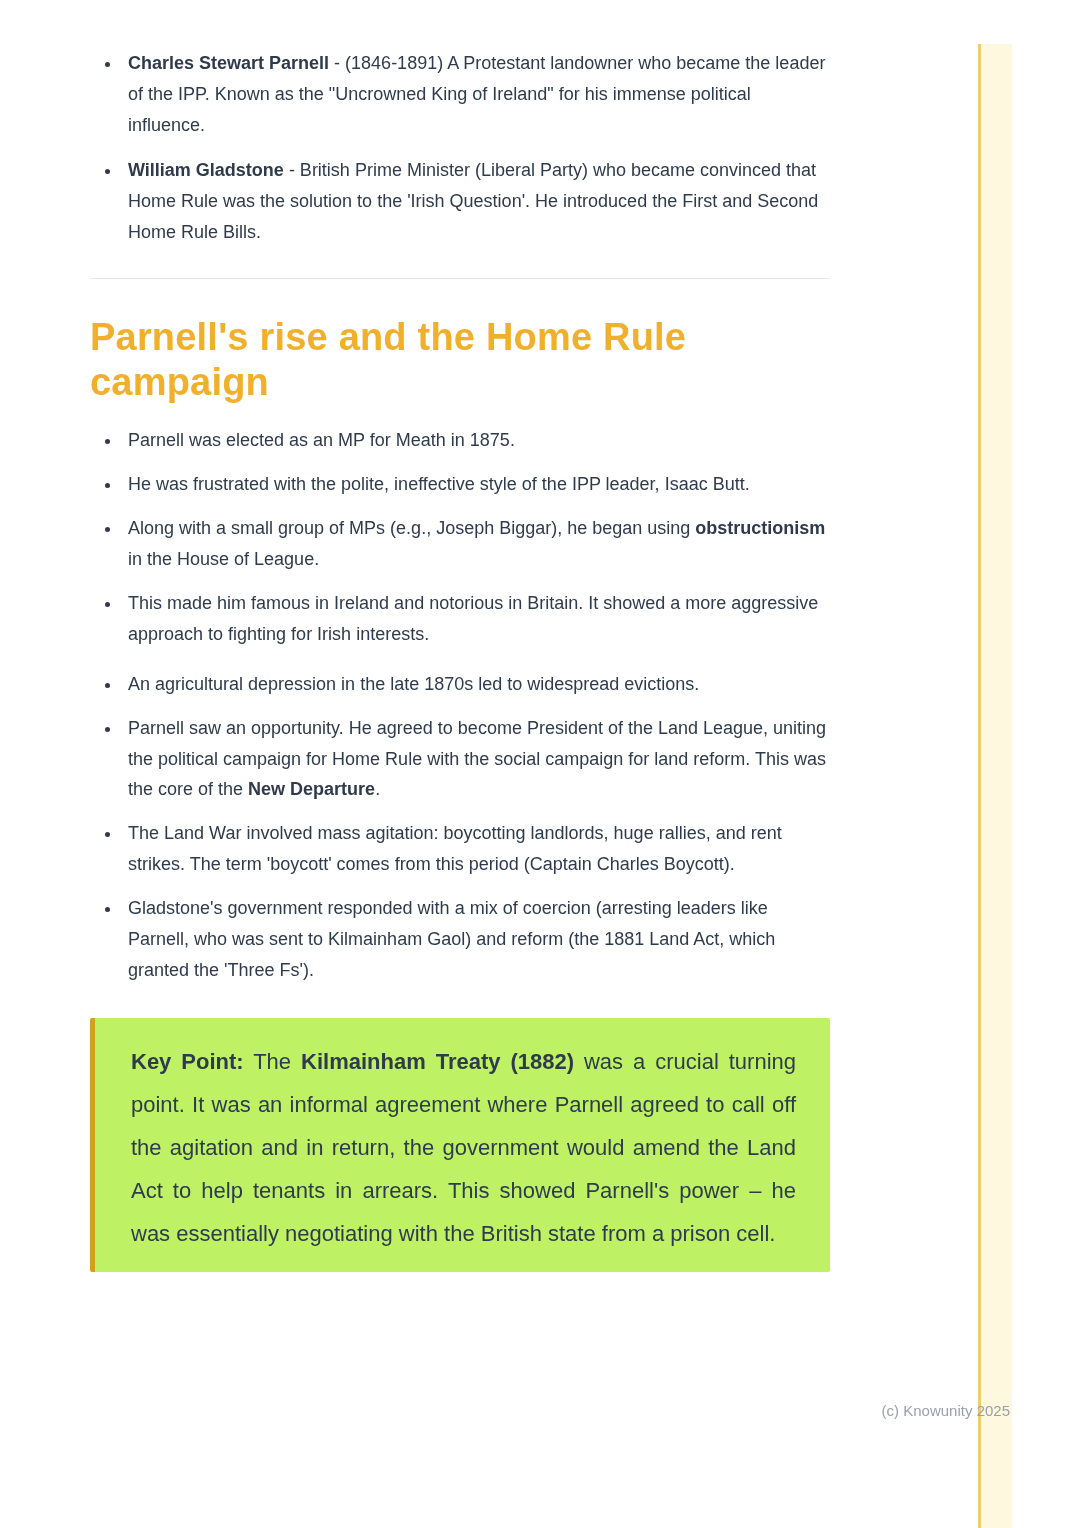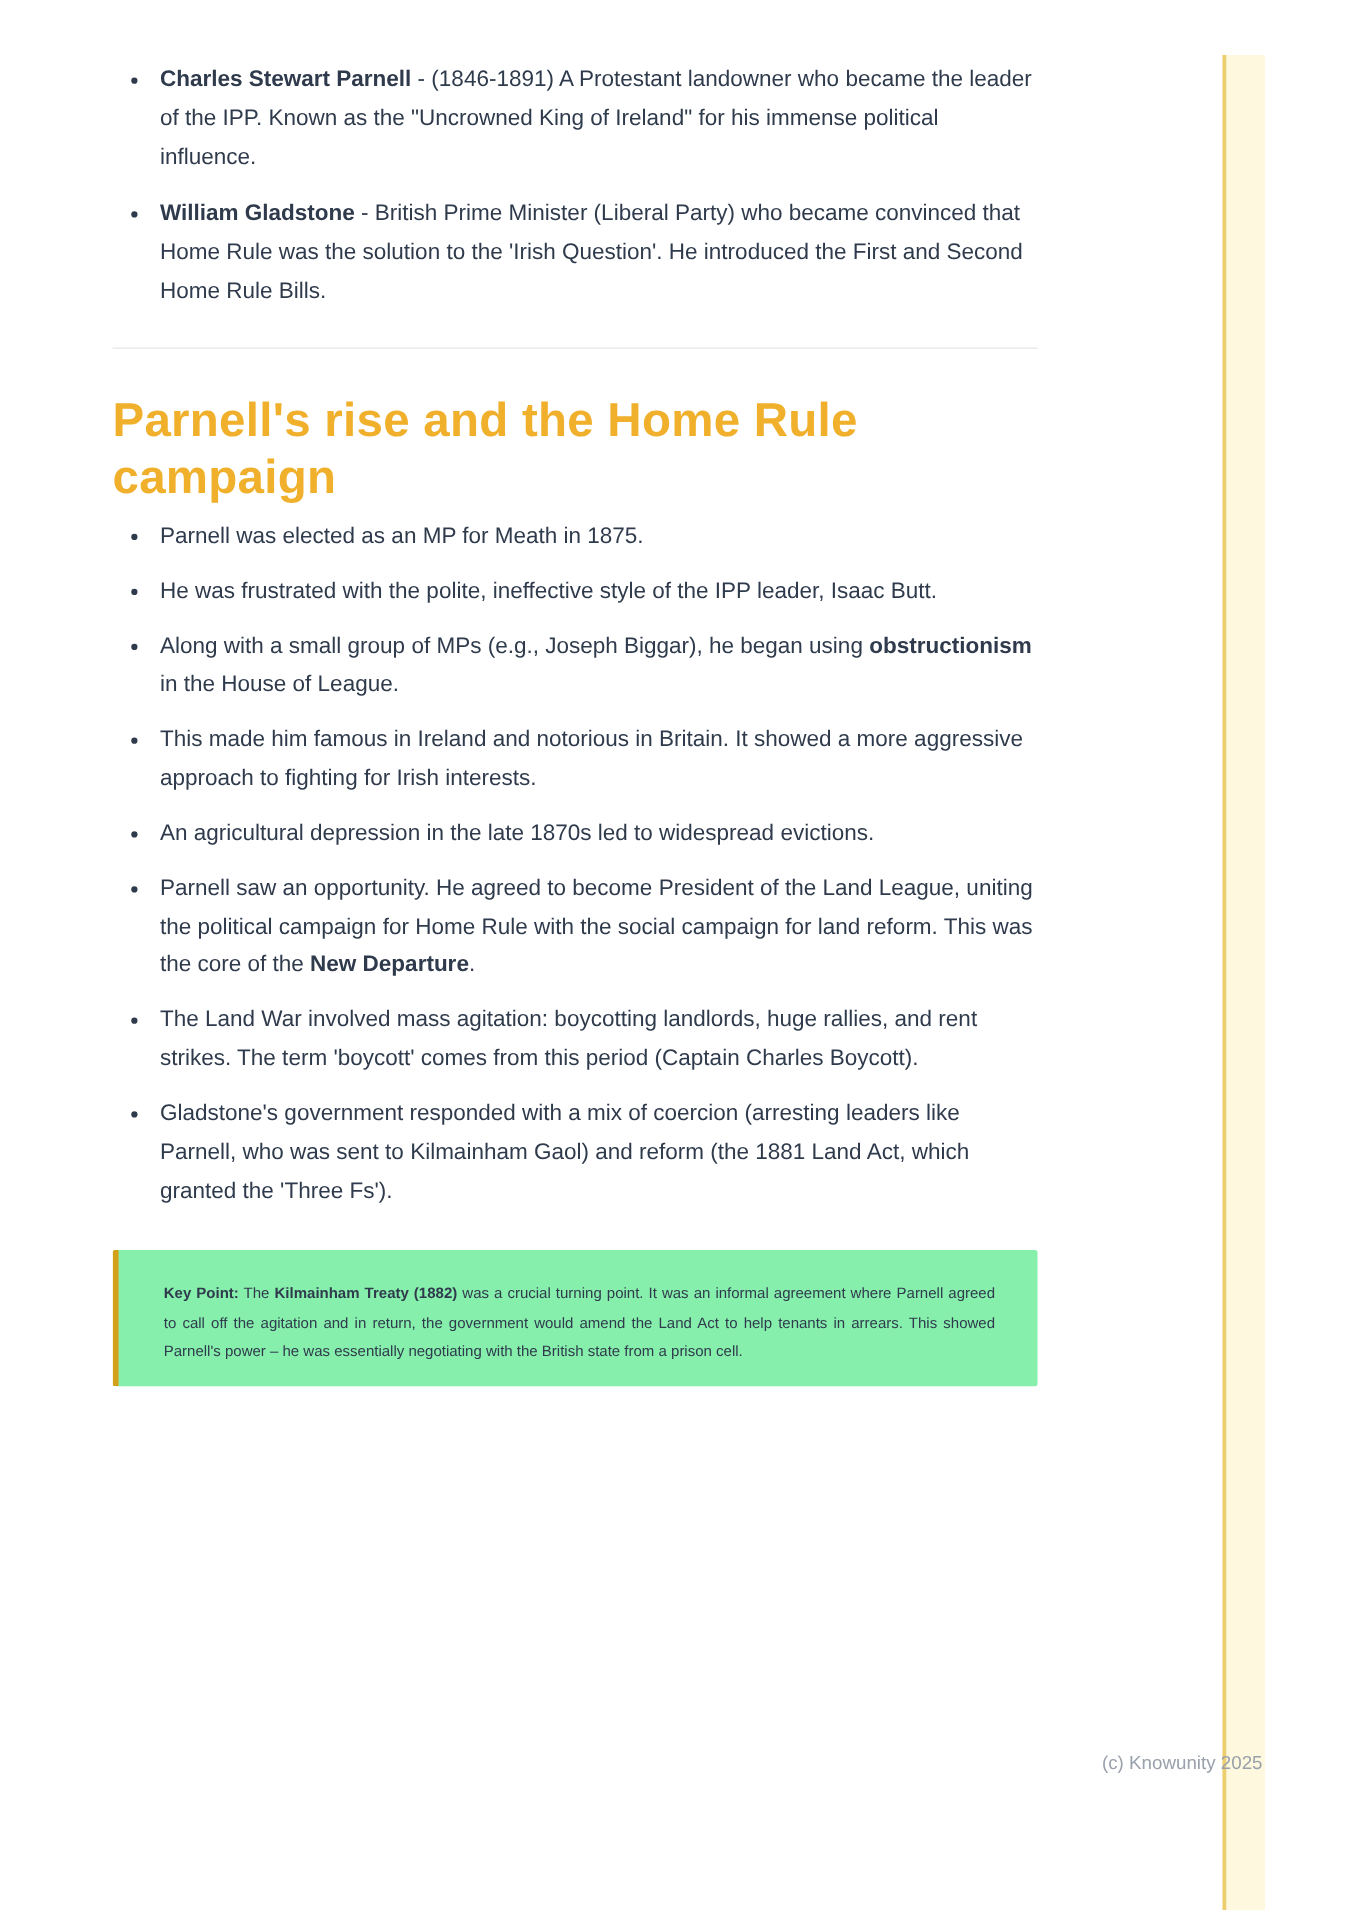--- a/index.html
+++ b/index.html
@@ -43,30 +43,30 @@
     font-size: 18px;
     line-height: 1.95;
   }
   h2 {
     margin-top: 28px;
     font-size: 19.5px;
     line-height: 1.25;
     font-weight: 700;
     color: #2F3B4C;
   }
-  ul.bullets { margin-top: 7px; }
+  ul.bullets { margin-top: 19px; }
   ul.bullets li { margin-bottom: 13px; }
   .callout {
     display: block;
     margin-top: 32px;
-    background: #86efac;
+    background: #bef264;
     border-left: 5px solid #D2A019;
     border-radius: 2px;
     padding: 23px 34px 16px 36px;
-    font-size: 12px;
+    font-size: 22px;
     line-height: 1.95;
     text-align: justify;
   }
   .side-strip {
     position: absolute;
     top: 44px;
     right: 68px;
     width: 34px;
     height: calc(100% - 44px);
     background: #FDF8DE;

